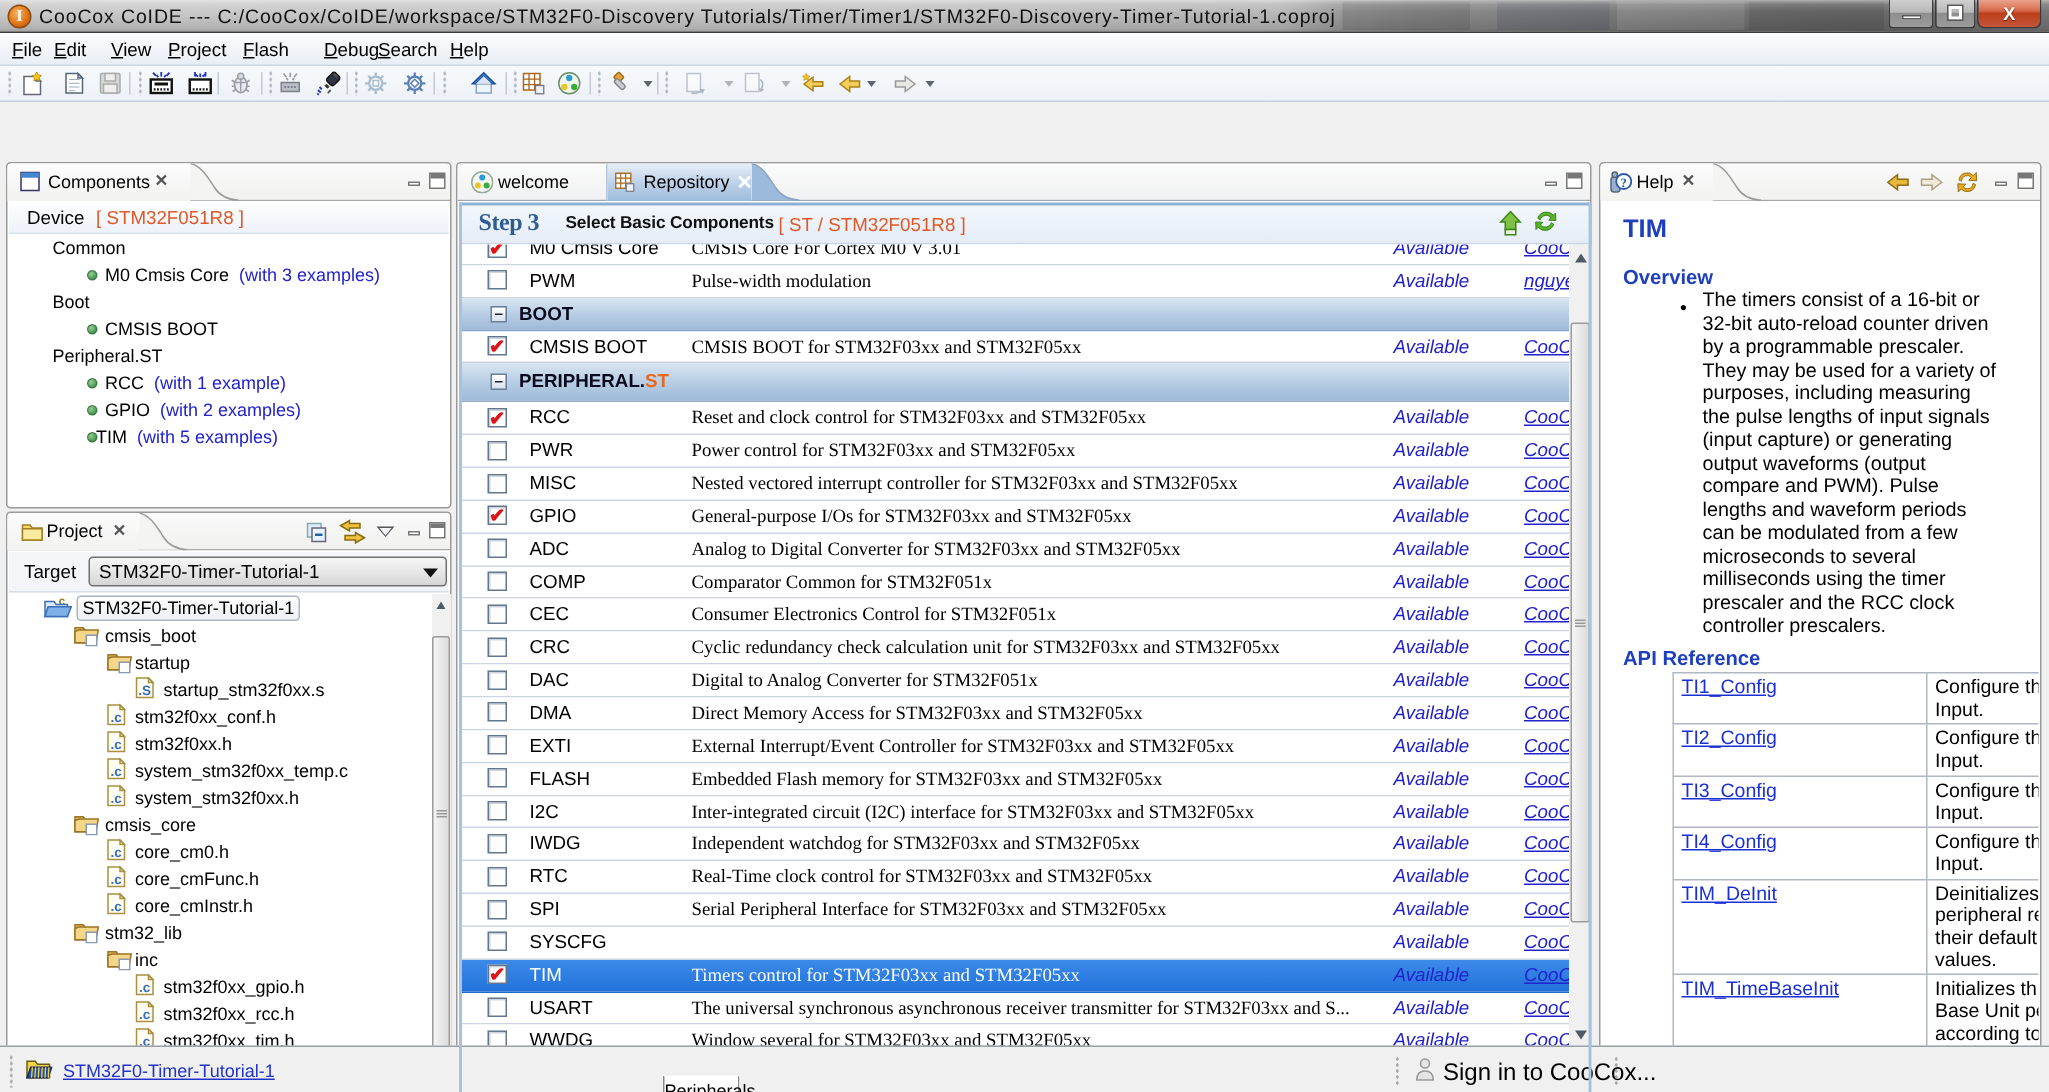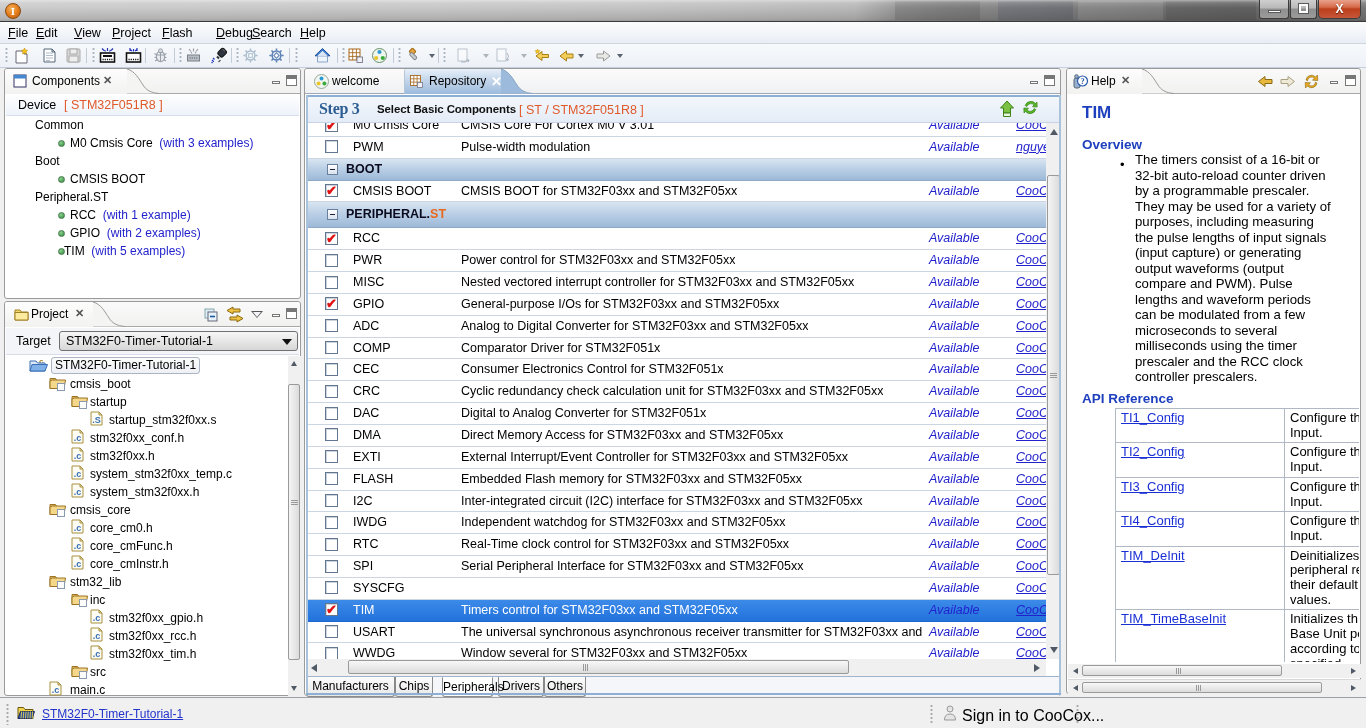--- a/index.html
+++ b/index.html
@@ -36,21 +36,21 @@
 
 #toolbar { left:0; top:44px; width:1366px; height:24px;
   background:linear-gradient(180deg,#f7f9fb 0,#edf1f7 100%); border-bottom:1px solid #c6cfdc; }
 .grip { position:absolute; top:3px; width:3px; height:17px;
   background-image:radial-gradient(circle,#aab4c2 1px,transparent 1.2px); background-size:3px 4px; }
 .tsep { position:absolute; top:4px; width:1px; height:15px; background:#c3cbd6; }
 .ticon { position:absolute; top:3px; width:17px; height:17px; }
 .tdd { position:absolute; top:10px; width:0; height:0; border-left:3px solid transparent; border-right:3px solid transparent; border-top:4px solid #5a6470; }
 
 
-.panel { position:absolute; background:#fff; border:1px solid #9a9a9a; border-radius:3px; }
+.panel { position:absolute; background:#fff; border:1px solid #9a9a9a; border-radius:3px;margin-top:40px; }
 .tabrow { position:absolute; left:0; top:0; right:0; height:25px;
   background:linear-gradient(180deg,#fafafa 0,#f1f1f0 100%); border-bottom:1px solid #a8a8a8; border-radius:3px 3px 0 0;}
 .tab-sel-lite { position:absolute; left:0; top:0; height:25px;
   background:linear-gradient(180deg,#fdfdfd 0,#f2f2f1 100%); border-radius:3px 0 0 0; }
 .tabcurve { position:absolute; top:0; width:34px; height:25px; }
 .tabicon { position:absolute; top:5px; width:15px; height:15px; }
 .tabname { position:absolute; top:5px; font-size:12px; color:#000; }
 .tabx { position:absolute; top:5px; font-size:11px; color:#555; font-weight:bold; }
 .pbtn-min { position:absolute; width:11px; height:9px; }
 .pbtn-min .b { position:absolute; left:1px; top:5px; width:8px; height:3px; border:1px solid #777; background:#fff; }
@@ -88,21 +88,21 @@
 #step-header { position:absolute; left:1px; top:26px; right:1px; height:28px;
   background:linear-gradient(180deg,#f4f8fc 0,#e4ecf7 100%); border-bottom:1px solid #c8d4e4; }
 #step3 { position:absolute; left:13px; top:5px; font-size:16px; font-weight:bold; color:#2d5d92; letter-spacing:-0.3px;font-family:Liberation Serif, serif; }
 #step-title { position:absolute; left:71px; top:8px; font-size:11.5px; font-weight:bold; color:#111; letter-spacing:-0.1px; }
 #step-chip { position:absolute; left:213px; top:8px; font-size:12.5px; color:#e0592a; }
 #comp-table { position:absolute; left:1px; top:54px; width:740px; height:536px; overflow:hidden; background:#fff; }
 .trow { position:relative; width:100%; height:21.85px; border-bottom:1px solid #ccd6e2; background:#fff; }
 .trow .cb { position:absolute; left:19px; top:3.5px; width:13px; height:13px; background:#fff; border:1px solid #62778f; box-shadow:inset 1px 1px 0 #cdd4dc; }
 .trow .cb.ck:after { content:"✔"; position:absolute; left:0px; top:-2px; font-size:13px; font-weight:bold; color:#e01414; }
 .trow .nm { position:absolute; left:47px; top:3px; font-size:12.5px; }
-.trow .ds { position:absolute; left:155px; top:3px; font-size:12.5px; max-width:462px; overflow:hidden; white-space:nowrap; }
+.trow .ds { position:absolute; left:155px; top:3px; font-size:12.5px; max-width:462px; overflow:hidden; white-space:nowrap;font-family:Liberation Serif, serif; }
 .trow .av { position:absolute; left:623px; top:3px; font-size:12.5px; font-style:italic; color:#2222cc; }
 .trow .lk { position:absolute; left:710px; top:3px; font-size:12.5px; font-style:italic; color:#2222cc; text-decoration:underline; }
 .shdr { position:relative; width:100%; height:21.85px; border-bottom:1px solid #8fa8c4;
   background:linear-gradient(180deg,#d9e5f1 0,#bed2e7 40%,#9db9d8 100%); }
 .shdr .mins { position:absolute; left:21px; top:5px; width:11px; height:11px; background:linear-gradient(180deg,#fff 0,#d8e2ee 100%); border:1px solid #69809c; }
 .shdr .mins:after { content:""; position:absolute; left:2px; top:4px; width:5px; height:1px; background:#223; }
 .shdr .t { position:absolute; left:40px; top:3px; font-weight:bold; font-size:12.5px; color:#0a0a1e; }
 #center-hsb { position:absolute; left:1px; top:590px; width:740px; height:17px; background:#f0f0f0; }
 #center-bottombar { position:absolute; left:1px; top:607px; right:1px; height:20px; background:#f4f6f9; border-top:1px solid #9eb4cc; }
 .btab { position:absolute; top:0; height:20px; background:linear-gradient(180deg,#fcfcfc 0,#e8e8e8 100%); border:1px solid #8a8a8a; border-top:none; font-size:12px; text-align:center; line-height:18px; border-radius:0 0 3px 3px; }
@@ -126,20 +126,21 @@
 </head>
 <body>
 
 <div id="titlebar" class="abs">
   <div class="ghost" style="left:895px;width:85px;background:rgba(60,60,60,0.18);"></div>
   <div class="ghost" style="left:998px;width:75px;background:rgba(40,50,80,0.15);"></div>
   <div class="ghost" style="left:1078px;width:85px;background:rgba(255,255,255,0.10);"></div>
   <div class="ghost" style="left:1166px;width:90px;background:rgba(50,50,50,0.16);"></div>
   <div class="shade"></div>
   <div id="appicon" class="abs">I</div>
+  <div id="title-text" class="abs">CooCox CoIDE --- C:/CooCox/CoIDE/workspace/STM32F0-Discovery Tutorials/Timer/Timer1/STM32F0-Discovery-Timer-Tutorial-1.coproj</div>
   <div id="btn-min" class="capbtn">
       <div class="bar"></div>
     </div>
   <div id="btn-max" class="capbtn">
       <div class="sq1"></div>
     </div>
   <div id="btn-close" class="capbtn">
       <div class="x">X</div>
     </div>
 </div>
@@ -564,20 +565,21 @@
         <div class="av">Available</div>
         <div class="lk">CooC</div>
       </div>
 <div class="shdr" style="height:26px;">
         <div class="mins" style="top:7px;"></div>
         <div class="t" style="top:5px;">PERIPHERAL.<span style="color:#e8681e;">ST</span></div>
       </div>
 <div class="trow">
         <div class="cb ck"></div>
         <div class="nm">RCC</div>
+        <div class="ds">Reset and clock control for STM32F03xx and STM32F05xx</div>
         <div class="av">Available</div>
         <div class="lk">CooC</div>
       </div>
 <div class="trow">
         <div class="cb"></div>
         <div class="nm">PWR</div>
         <div class="ds">Power control for STM32F03xx and STM32F05xx</div>
         <div class="av">Available</div>
         <div class="lk">CooC</div>
       </div>
@@ -598,21 +600,21 @@
 <div class="trow">
         <div class="cb"></div>
         <div class="nm">ADC</div>
         <div class="ds">Analog to Digital Converter for STM32F03xx and STM32F05xx</div>
         <div class="av">Available</div>
         <div class="lk">CooC</div>
       </div>
 <div class="trow">
         <div class="cb"></div>
         <div class="nm">COMP</div>
-        <div class="ds">Comparator Driver for STM32F051x</div>
+        <div class="ds">Comparator Common for STM32F051x</div>
         <div class="av">Available</div>
         <div class="lk">CooC</div>
       </div>
 <div class="trow">
         <div class="cb"></div>
         <div class="nm">CEC</div>
         <div class="ds">Consumer Electronics Control for STM32F051x</div>
         <div class="av">Available</div>
         <div class="lk">CooC</div>
       </div>

